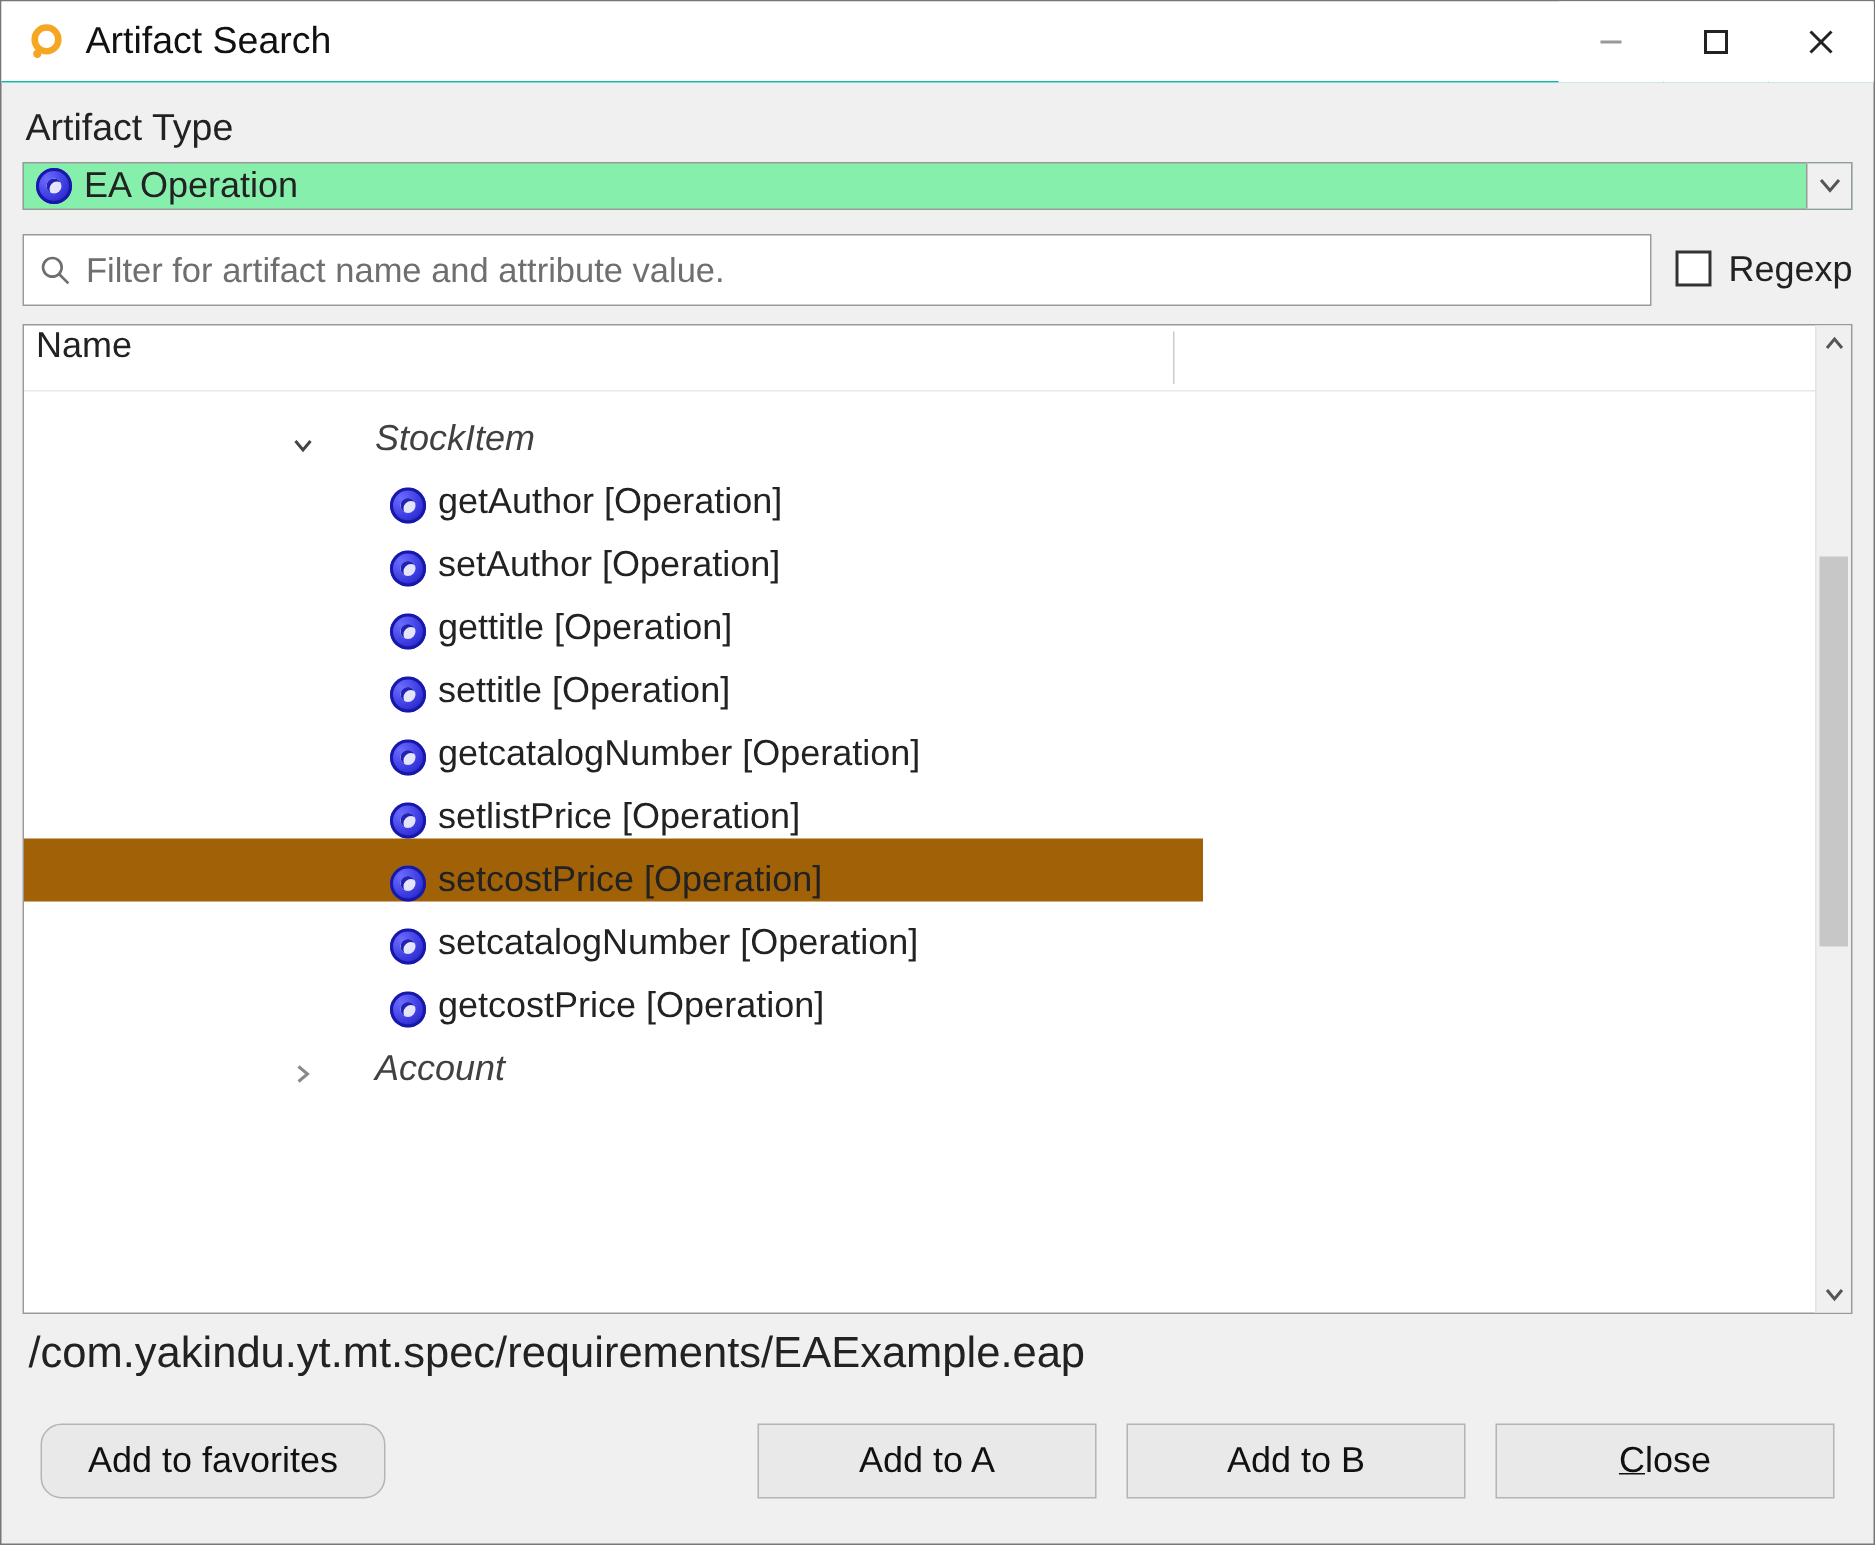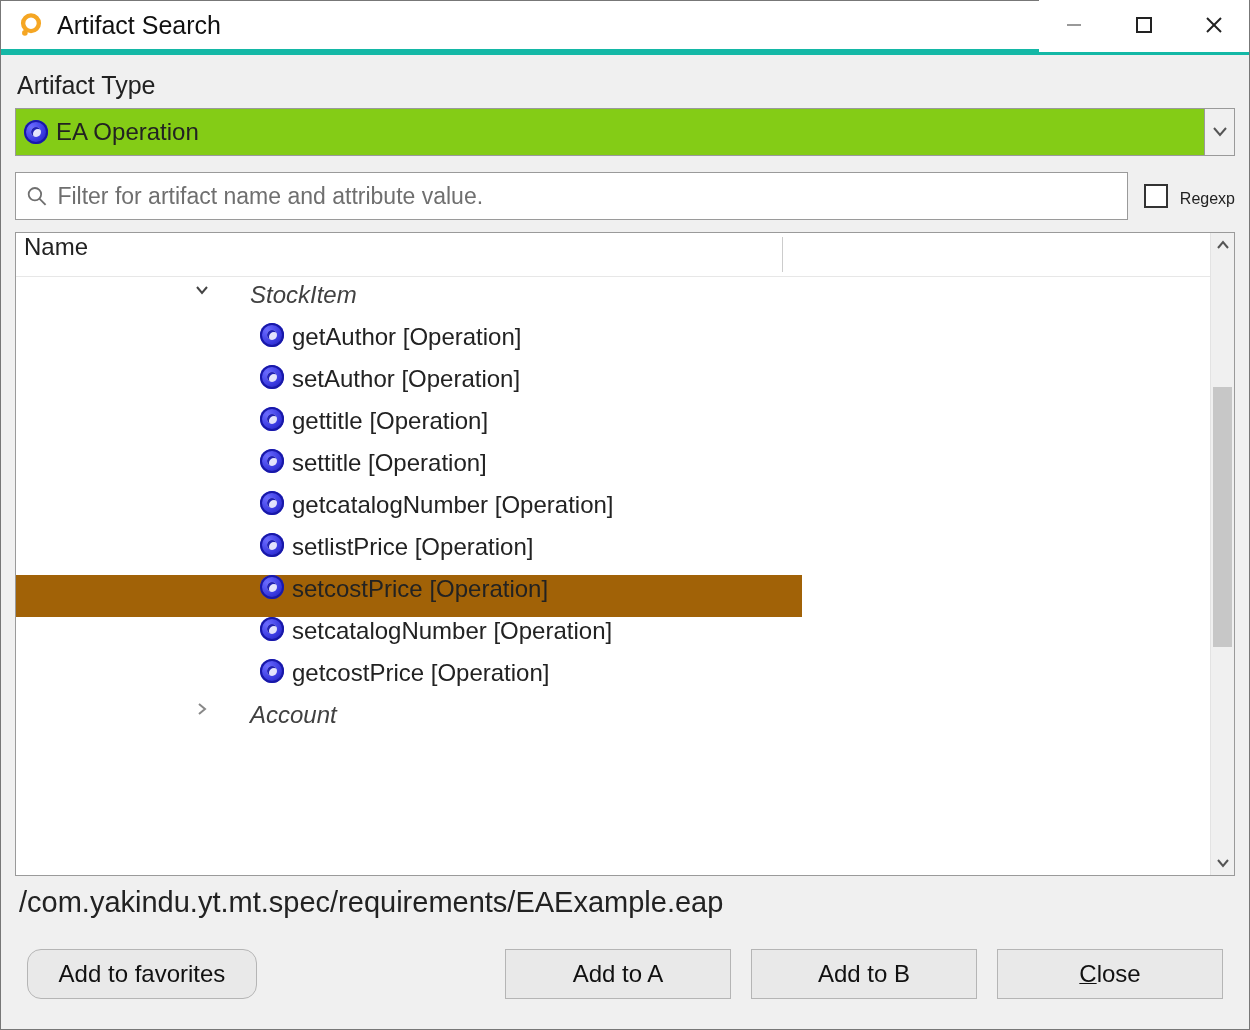--- a/index.html
+++ b/index.html
@@ -16,21 +16,21 @@
   border: 1px solid #777;
   display: flex;
   flex-direction: column;
 }
 .titlebar {
   height: 54px;
   background: #fff;
   display: flex;
   align-items: center;
   padding-left: 16px;
-  border-bottom: 6px solid #14b8a6;
+  border-bottom: 1px solid #14b8a6;
 }
 .titlebar .app-icon {
   width: 28px; height: 28px; margin-right: 12px;
 }
 .titlebar .title { font-size: 25px; color: #111; }
 .titlebar .spacer { flex: 1; }
 .winbtn {
   width: 70px; height: 54px;
   display: flex; align-items: center; justify-content: center;
   font-family: "Segoe UI Symbol", Arial;
@@ -40,22 +40,22 @@
 .winbtn.min { color: #888; }
 .content {
   padding: 10px 14px 0 14px;
   display: flex; flex-direction: column;
   flex: 1; min-height: 0;
 }
 .label {
   font-size: 25px; color: #222; margin: 6px 0 8px 2px;
 }
 .typebox {
-  height: 48px;
-  background: #84cc16;
+  height: 32px;
+  background: #86efac;
   border: 1px solid #9a9a9a;
   display: flex; align-items: center;
   padding: 0 8px;
   position: relative;
 }
 .typebox .dd {
   position: absolute; right: 0; top: 0; height: 100%; width: 30px;
   background: #f0f0f0; border-left: 1px solid #9a9a9a;
   display: flex; align-items: center; justify-content: center;
 }
@@ -82,21 +82,21 @@
 .filter-input input {
   border: none; outline: none; font-size: 23px; width: 100%;
   color: #222; background: transparent;
 }
 .filter-input input::placeholder { color: #6f6f6f; }
 .mag-icon { width: 22px; height: 22px; margin-right: 10px; color:#6f6f6f; }
 .checkbox {
   width: 24px; height: 24px; border: 2px solid #333; background:#fff;
   display:inline-block; margin-right:6px; vertical-align:-4px;
 }
-.regexp-label { font-size: 16px; }
+.regexp-label { font-size: 24px; }
 .tree-container {
   margin-top: 12px;
   border: 1px solid #9a9a9a; background: #fff;
   flex: 1; min-height: 0;
   display: flex;
   position: relative;
 }
 .tree-scroll {
   flex: 1; overflow: hidden;
 }
@@ -104,21 +104,21 @@
   height: 44px; border-bottom: 1px solid #e7e7e7;
   display:flex; align-items:flex-start; padding-left: 8px;
   font-size: 24px; color:#222;
   position: relative;
 }
 .tree-header .col-divider {
   position:absolute; left: 766px; top: 4px; bottom: 4px; width:1px; background:#ccc;
 }
 .tree-body { padding-top: 4px; }
 .node-row {
-  height: 42px; display:flex; align-items:flex-start;
+  height: 42px; display:flex; align-items:flex-end;
   font-size: 24px;
 }
 .node-row.group { font-style: italic; color:#414141; }
 .expander {
   width: 20px; text-align:center; color:#444; font-size:16px;
 }
 .node-row .indent1 { width: 176px; }
 .node-row .indent2 { width: 244px; }
 .node-row.selected {
   background: #a16207;

